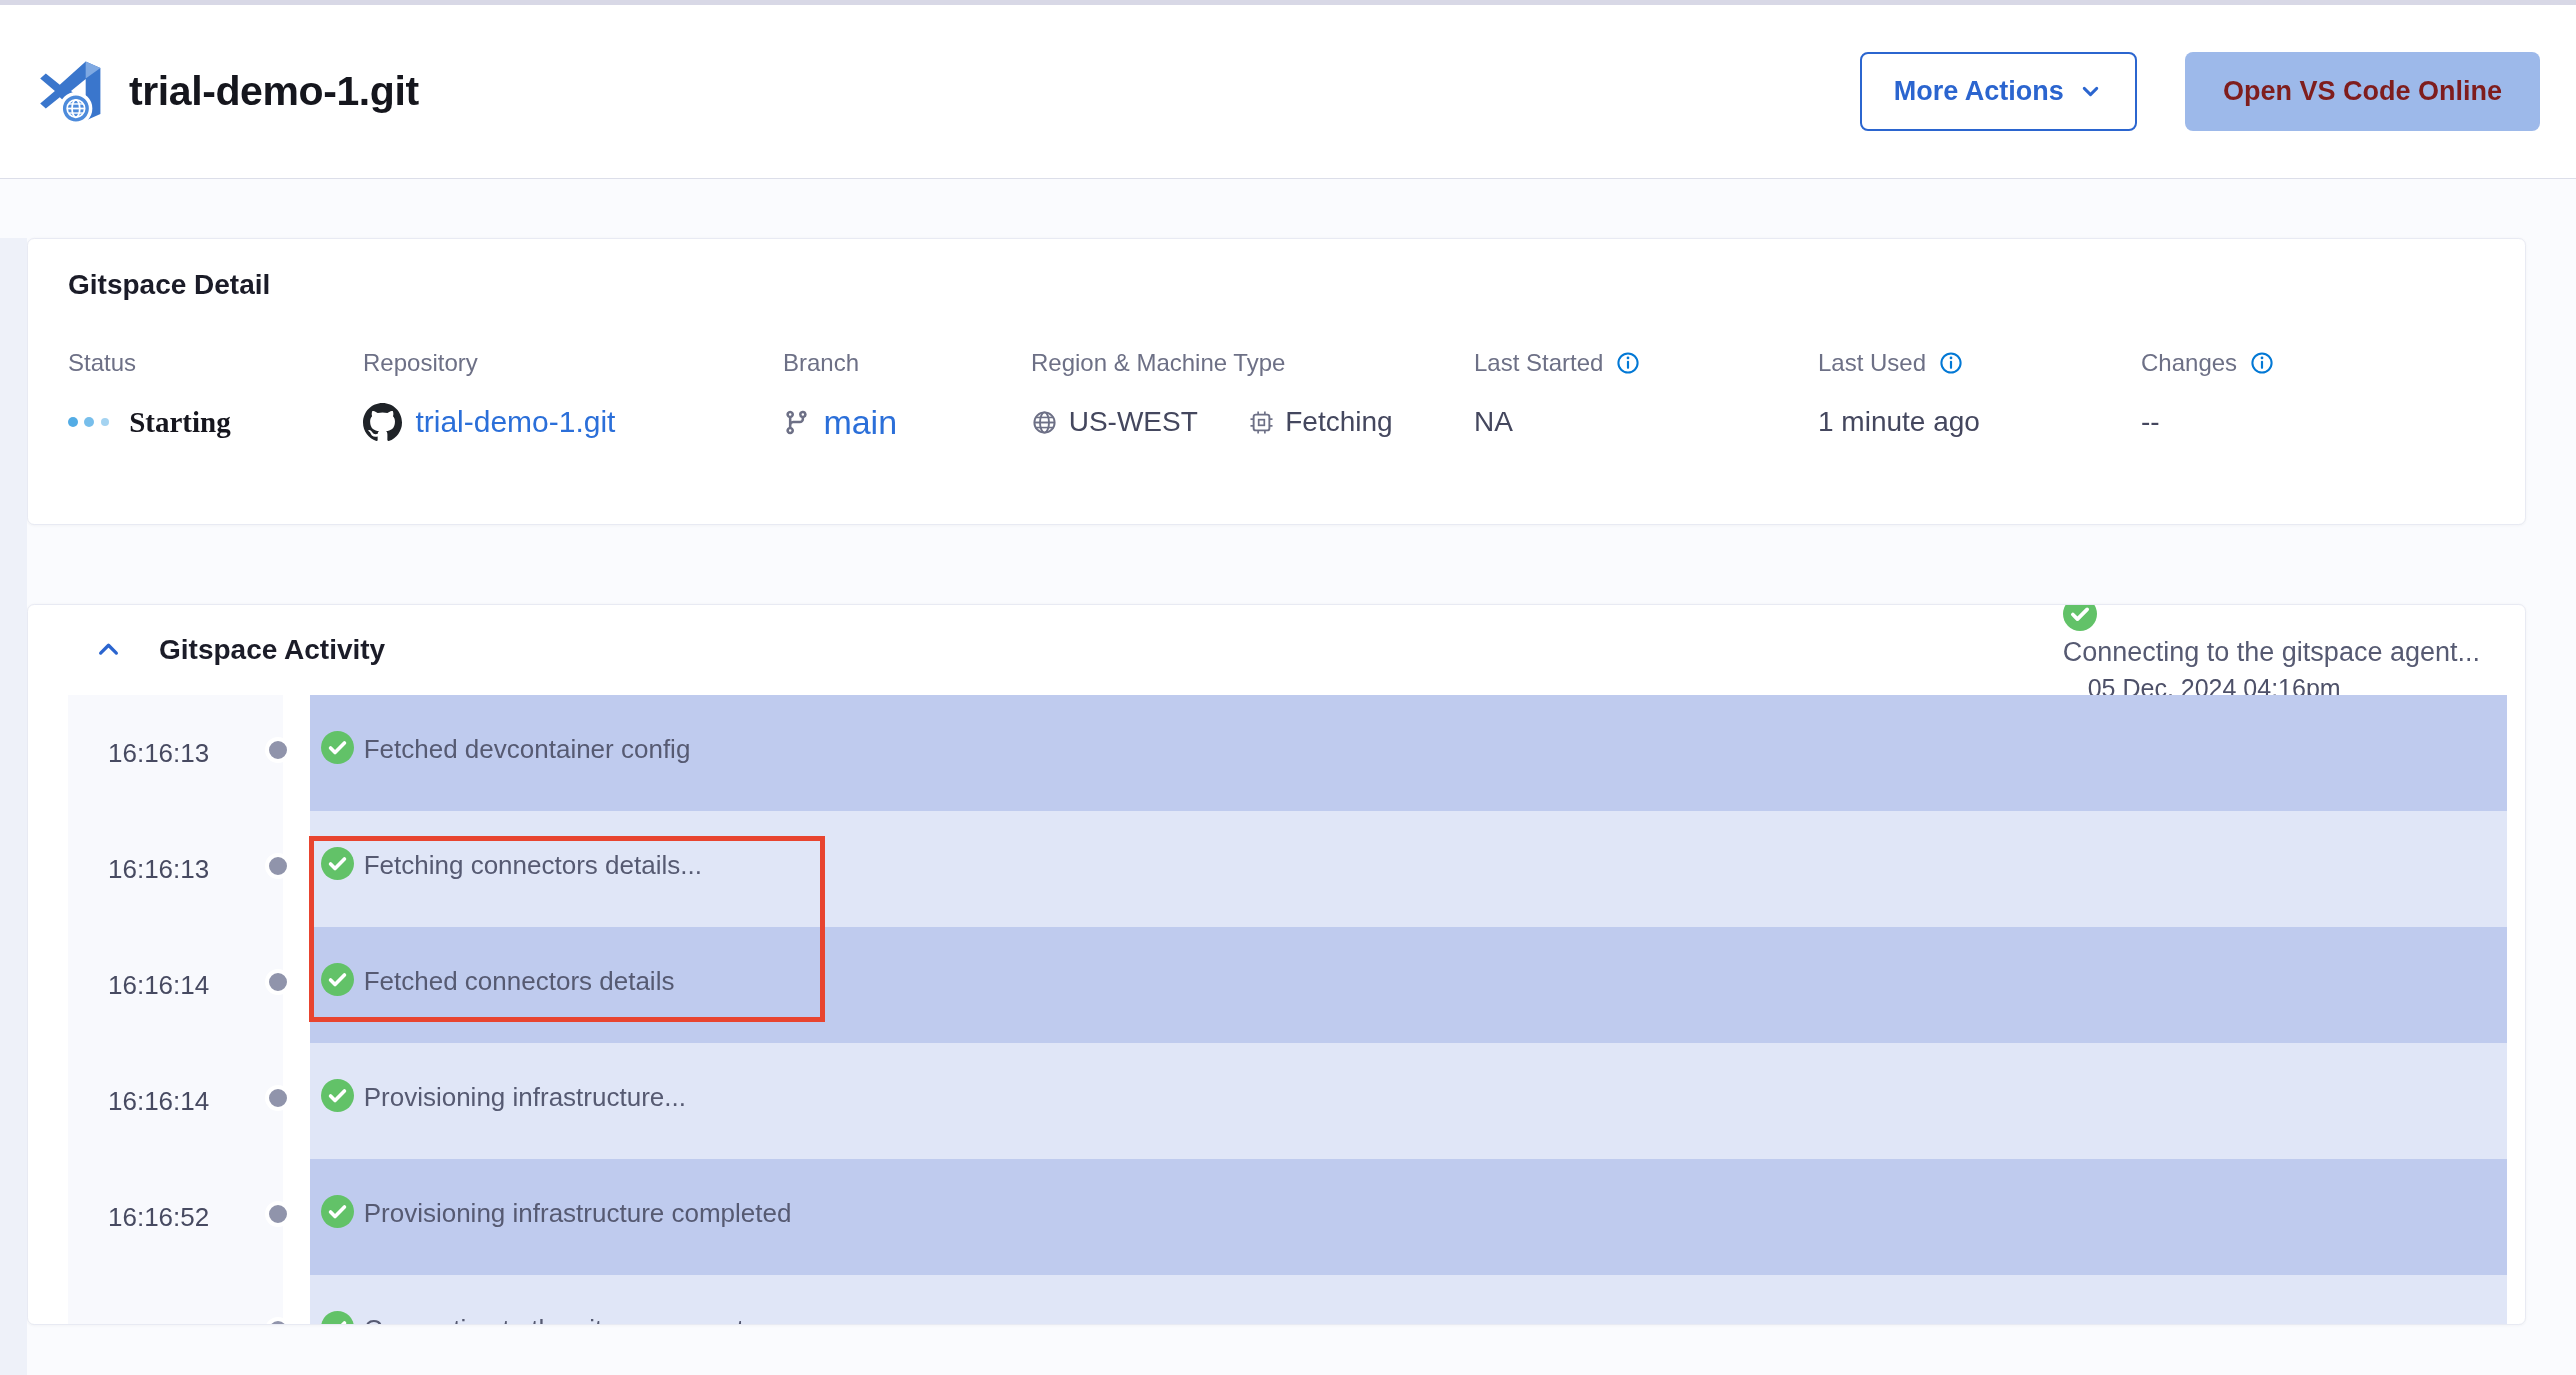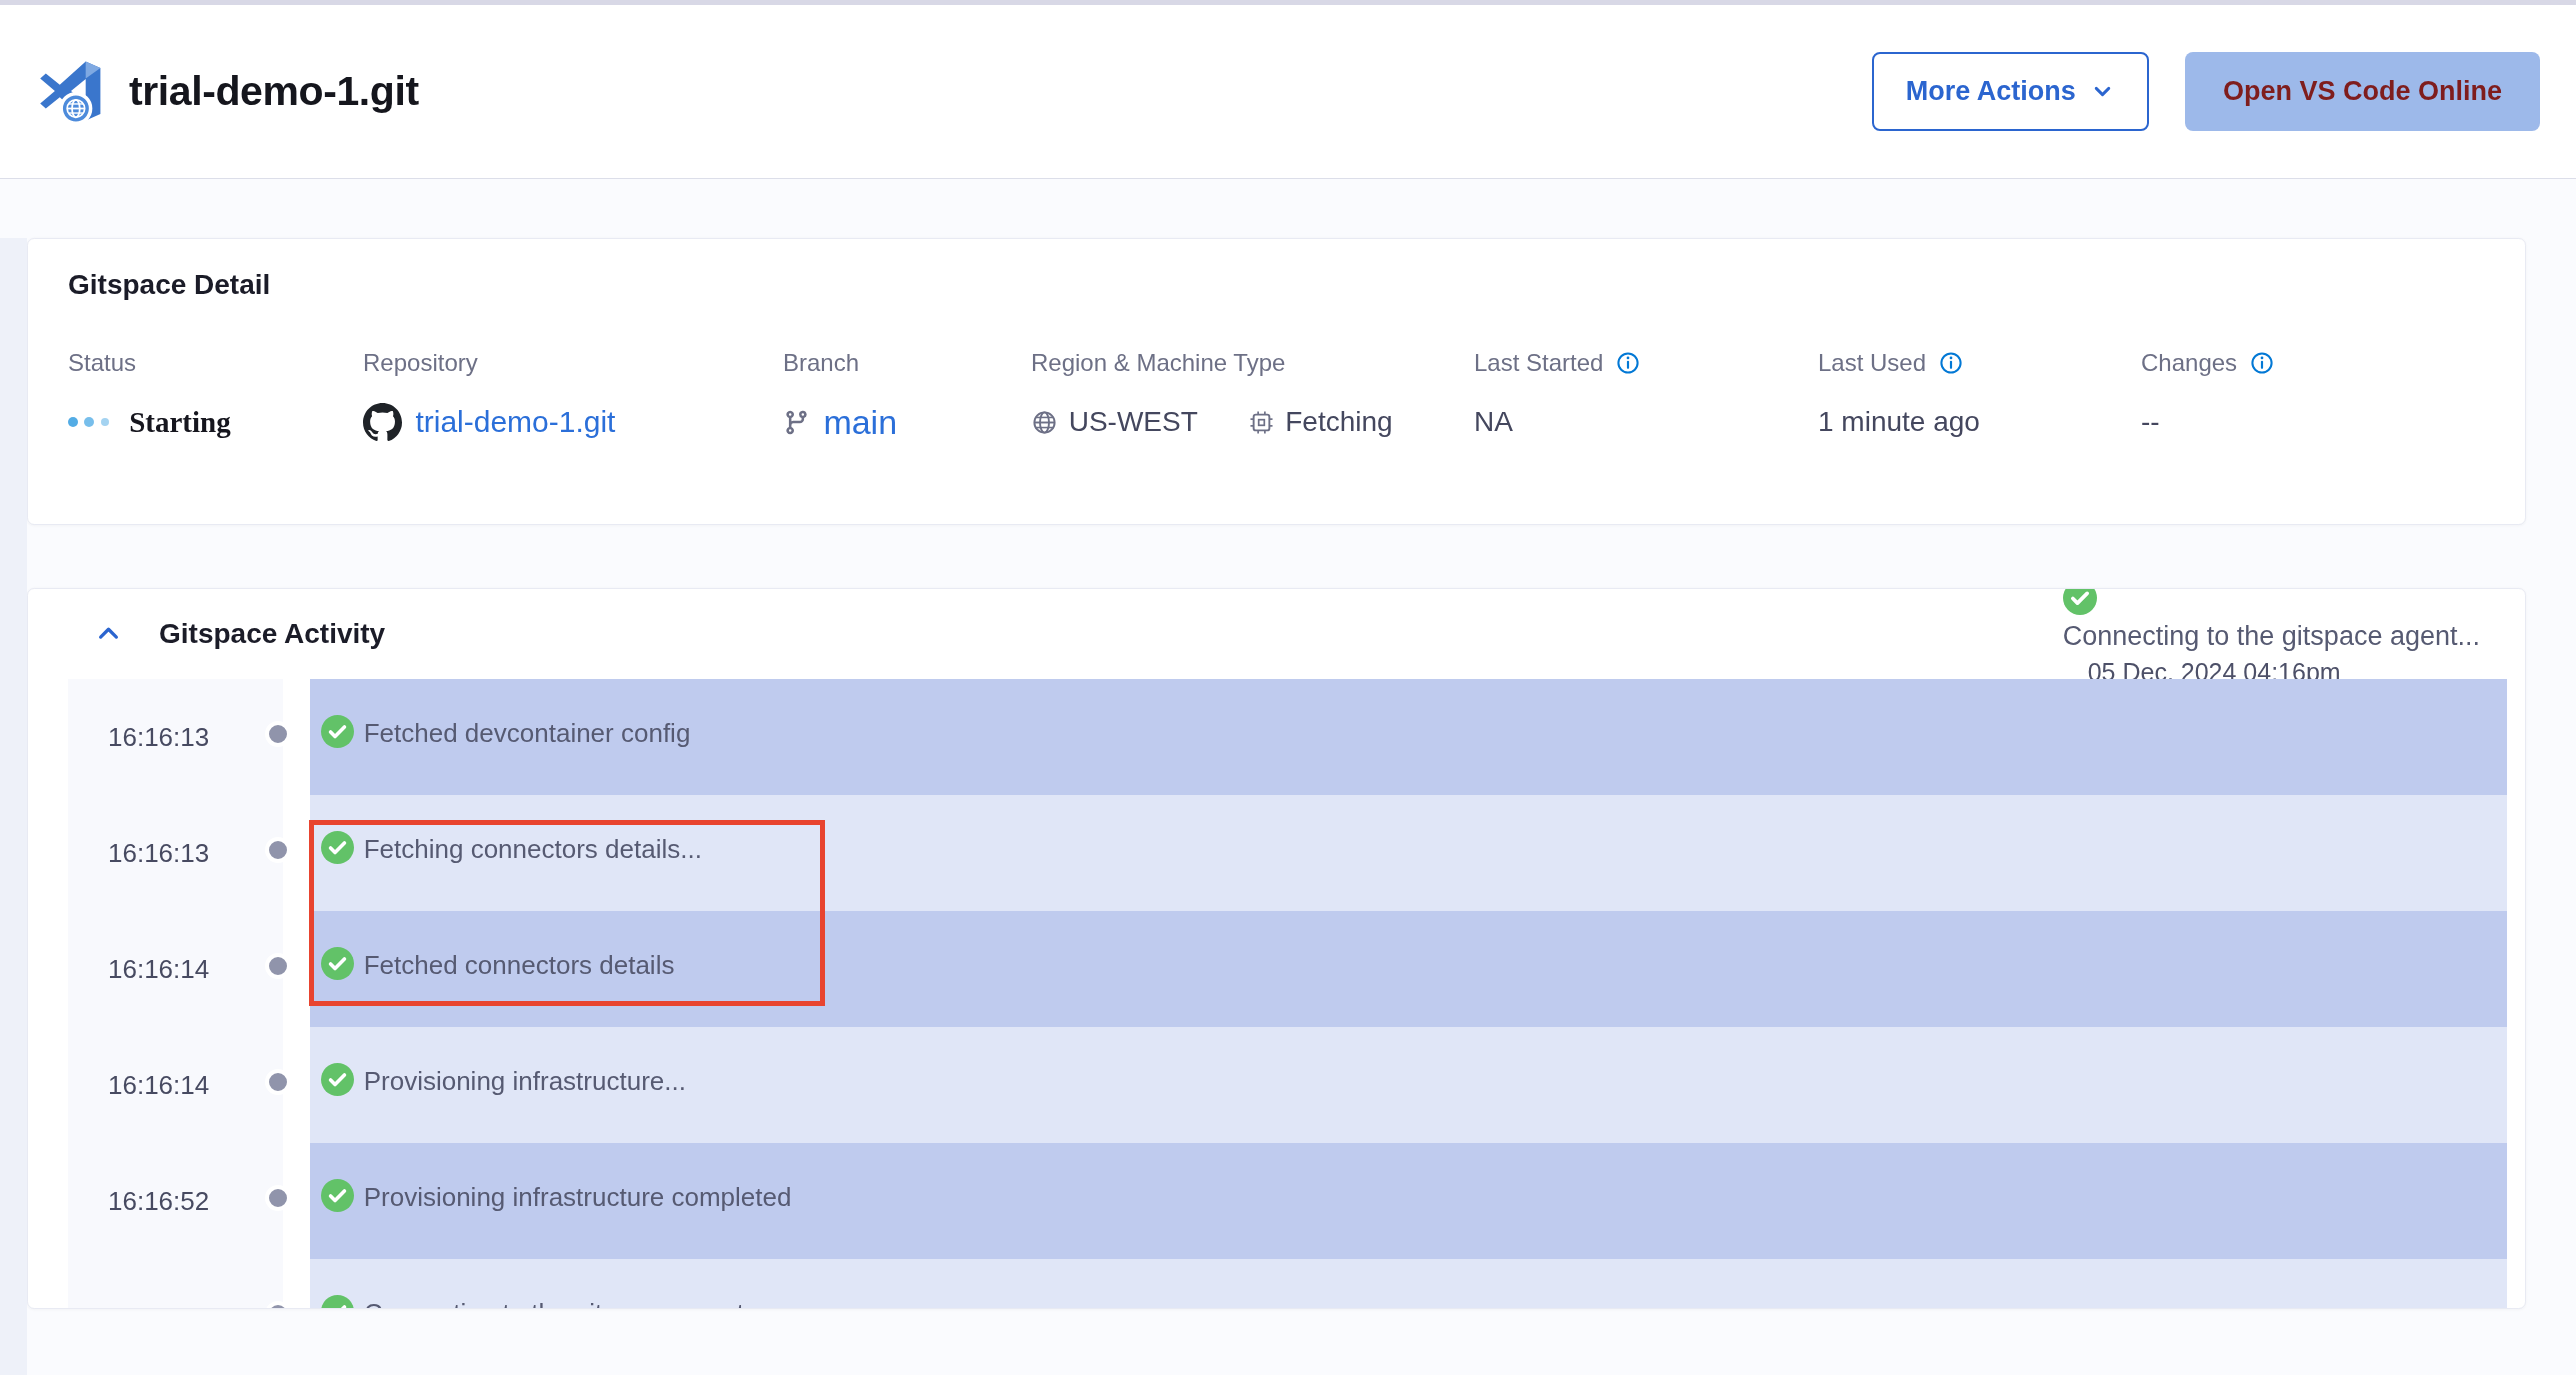--- a/index.html
+++ b/index.html
@@ -16,21 +16,21 @@
     height: 174px;
     background: #ffffff;
     border-bottom: 1.8px solid #dcdee9;
     display: flex;
     align-items: center;
     padding: 0 36px;
   }
   .brand { display: flex; align-items: center; gap: 23px; }
   .brand-icon { width: 70px; height: 70px; flex: 0 0 auto; }
   .page-title { font-size: 41px; font-weight: 700; letter-spacing: -0.4px; color: #15161d; }
-  .header-actions { margin-left: auto; display: flex; align-items: center; gap: 36px; }
+  .header-actions { margin-left: auto; display: flex; align-items: center; gap: 48px; }
   .btn { display: inline-flex; align-items: center; justify-content: center; gap: 14.3px;
          height: 79px; border-radius: 8px; font-size: 27px; font-weight: 700;
          font-family: "Liberation Sans", sans-serif; cursor: pointer; }
   .btn-outline { background: #fff; border: 2.7px solid #2b65cf; color: #2b65cf; padding: 0 32px; }
   .btn-disabled { background: #9db9ea; border: none; color: #7f1d1d; padding: 0 38px; text-align: right; }
 
   
   .content { position: relative; height: 1196px; }
   .left-strip { position: absolute; left: 0; top: 0; bottom: 0; width: 27px; background: #eef1f9; }
   .card {
@@ -55,21 +55,21 @@
   .link { color: #2b6fd9; text-decoration: none; font-size: 30px; }
   .status-dots { display: inline-flex; align-items: center; gap: 6.3px; margin-right: 7.2px; }
   .status-dots i { display: block; border-radius: 50%; background: #4aa8e4; }
   .status-dots i:nth-child(1) { width: 10px; height: 10px; opacity: .95; }
   .status-dots i:nth-child(2) { width: 10px; height: 10px; opacity: .75; }
   .status-dots i:nth-child(3) { width: 8px;  height: 8px;  opacity: .5; }
   .machine-part { display: inline-flex; align-items: center; gap: 10.7px; }
   .region-gap { width: 23px; }
 
   
-  .activity-card { margin-top: 63px; height: 721px; overflow: hidden; display: flex; flex-direction: column; }
+  .activity-card { margin-top: 79px; height: 721px; overflow: hidden; display: flex; flex-direction: column; }
   .activity-header { height: 90px; flex: 0 0 auto; display: flex; align-items: center;
                      padding-left: 65px; padding-right: 45px; }
   .collapse-btn { width: 30px; height: 30px; display: inline-flex; align-items: center;
                   justify-content: center; cursor: pointer; }
   .activity-title { font-size: 28px; font-weight: 700; color: #1b1c28; margin-left: 36px; }
   .activity-status { margin-left: auto; display: flex; align-items: flex-start; gap: 6px; flex-direction: column; }
   .activity-status-text { font-size: 27px; color: #565a72; }
   .activity-date { font-size: 25px; color: #4d5068; margin-left: 25px; }
 
   .logs { position: relative; flex: 1 1 auto; overflow: hidden; }

